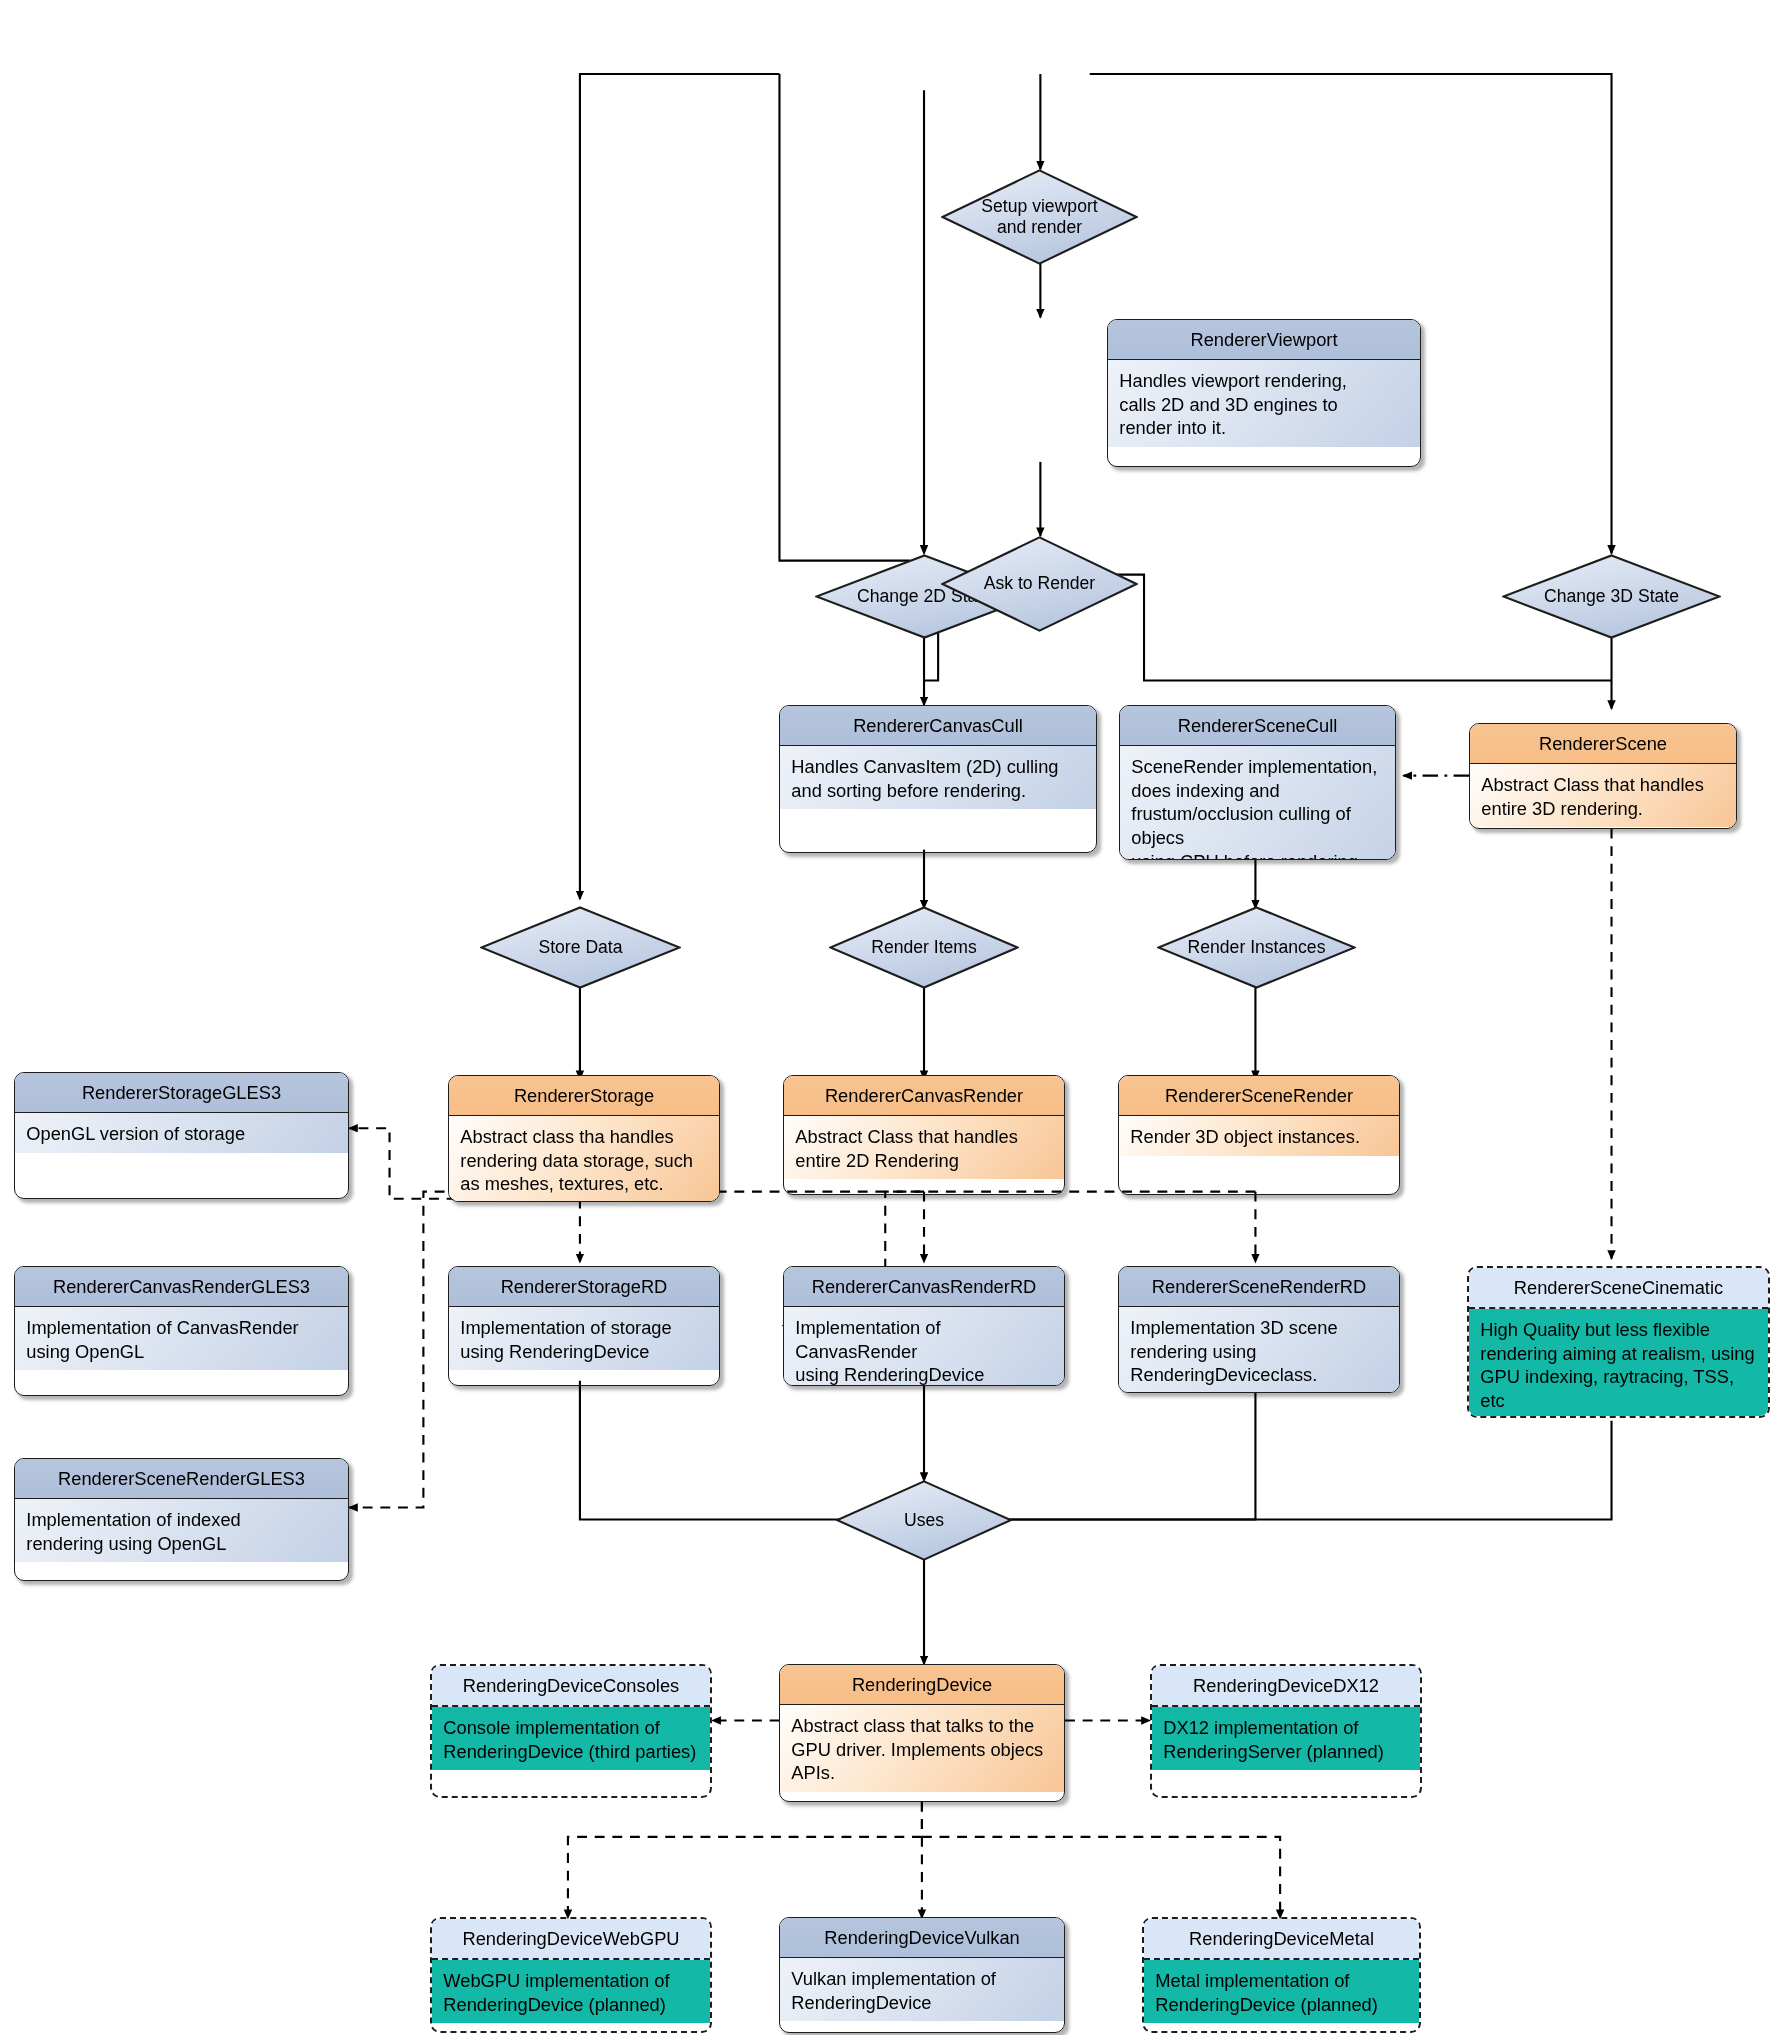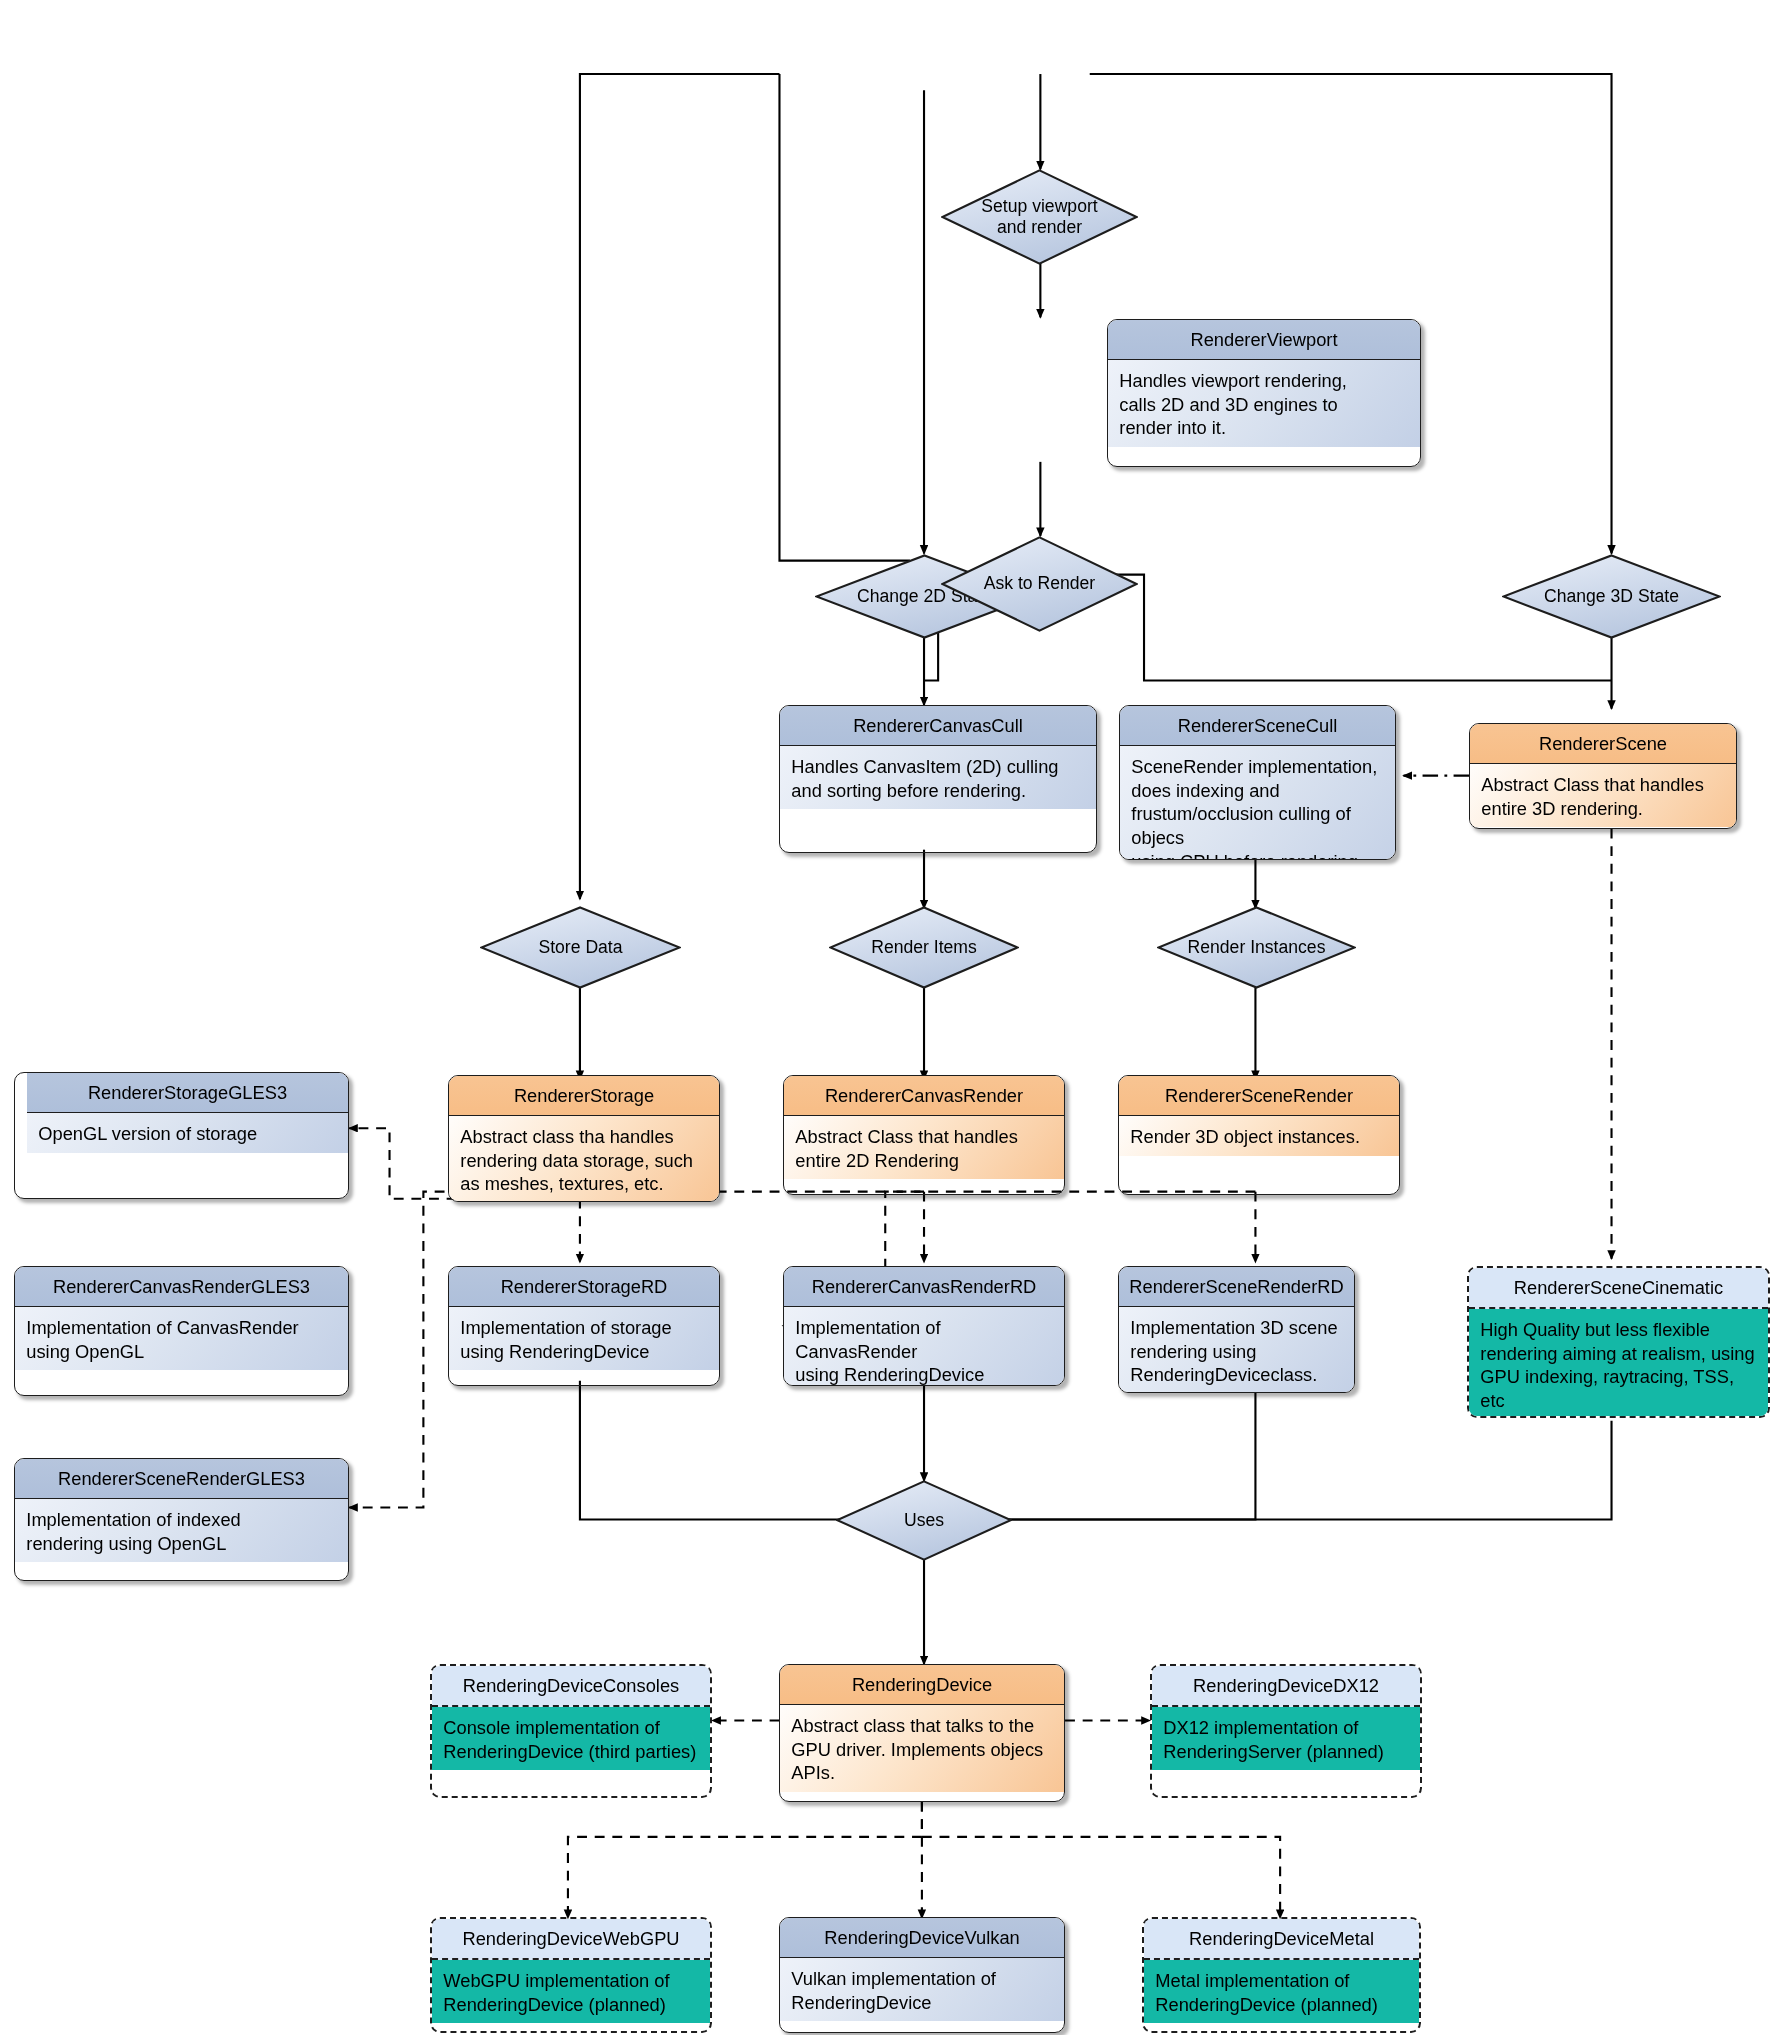--- a/index.html
+++ b/index.html
@@ -218,21 +218,21 @@
 frustum/occlusion culling of objecs
 using CPU before rendering.</div>
   </div>
 
   <div class="node orange" style="left:1469px;top:723px;width:268px;height:106px;">
     <div class="title">RendererScene</div>
     <div class="body">Abstract Class that handles
 entire 3D rendering.</div>
   </div>
 
-  <div class="node blue" style="left:14px;top:1072px;width:335px;height:127px;padding-left:12px;">
+  <div class="node blue" style="left:14px;top:1072px;width:335px;height:127px;">
     <div class="title">RendererStorageGLES3</div>
     <div class="body">OpenGL version of storage</div>
   </div>
 
   <div class="node orange" style="left:448px;top:1075px;width:272px;height:127px;">
     <div class="title">RendererStorage</div>
     <div class="body">Abstract class tha handles
 rendering data storage, such
 as meshes, textures, etc.</div>
   </div>
@@ -259,21 +259,21 @@
     <div class="body">Implementation of storage
 using RenderingDevice</div>
   </div>
 
   <div class="node blue" style="left:783px;top:1266px;width:282px;height:120px;">
     <div class="title">RendererCanvasRenderRD</div>
     <div class="body">Implementation of CanvasRender
 using RenderingDevice</div>
   </div>
 
-  <div class="node blue" style="left:1118px;top:1266px;width:237px;height:127px;">
+  <div class="node blue" style="left:1118px;top:1266px;width:282px;height:127px;">
     <div class="title">RendererSceneRenderRD</div>
     <div class="body">Implementation 3D scene
 rendering using
 RenderingDeviceclass.</div>
   </div>
 
   <div class="node planned" style="left:1467px;top:1266px;width:303px;height:152px;">
     <div class="title">RendererSceneCinematic</div>
     <div class="body">High Quality but less flexible
 rendering aiming at realism, using

